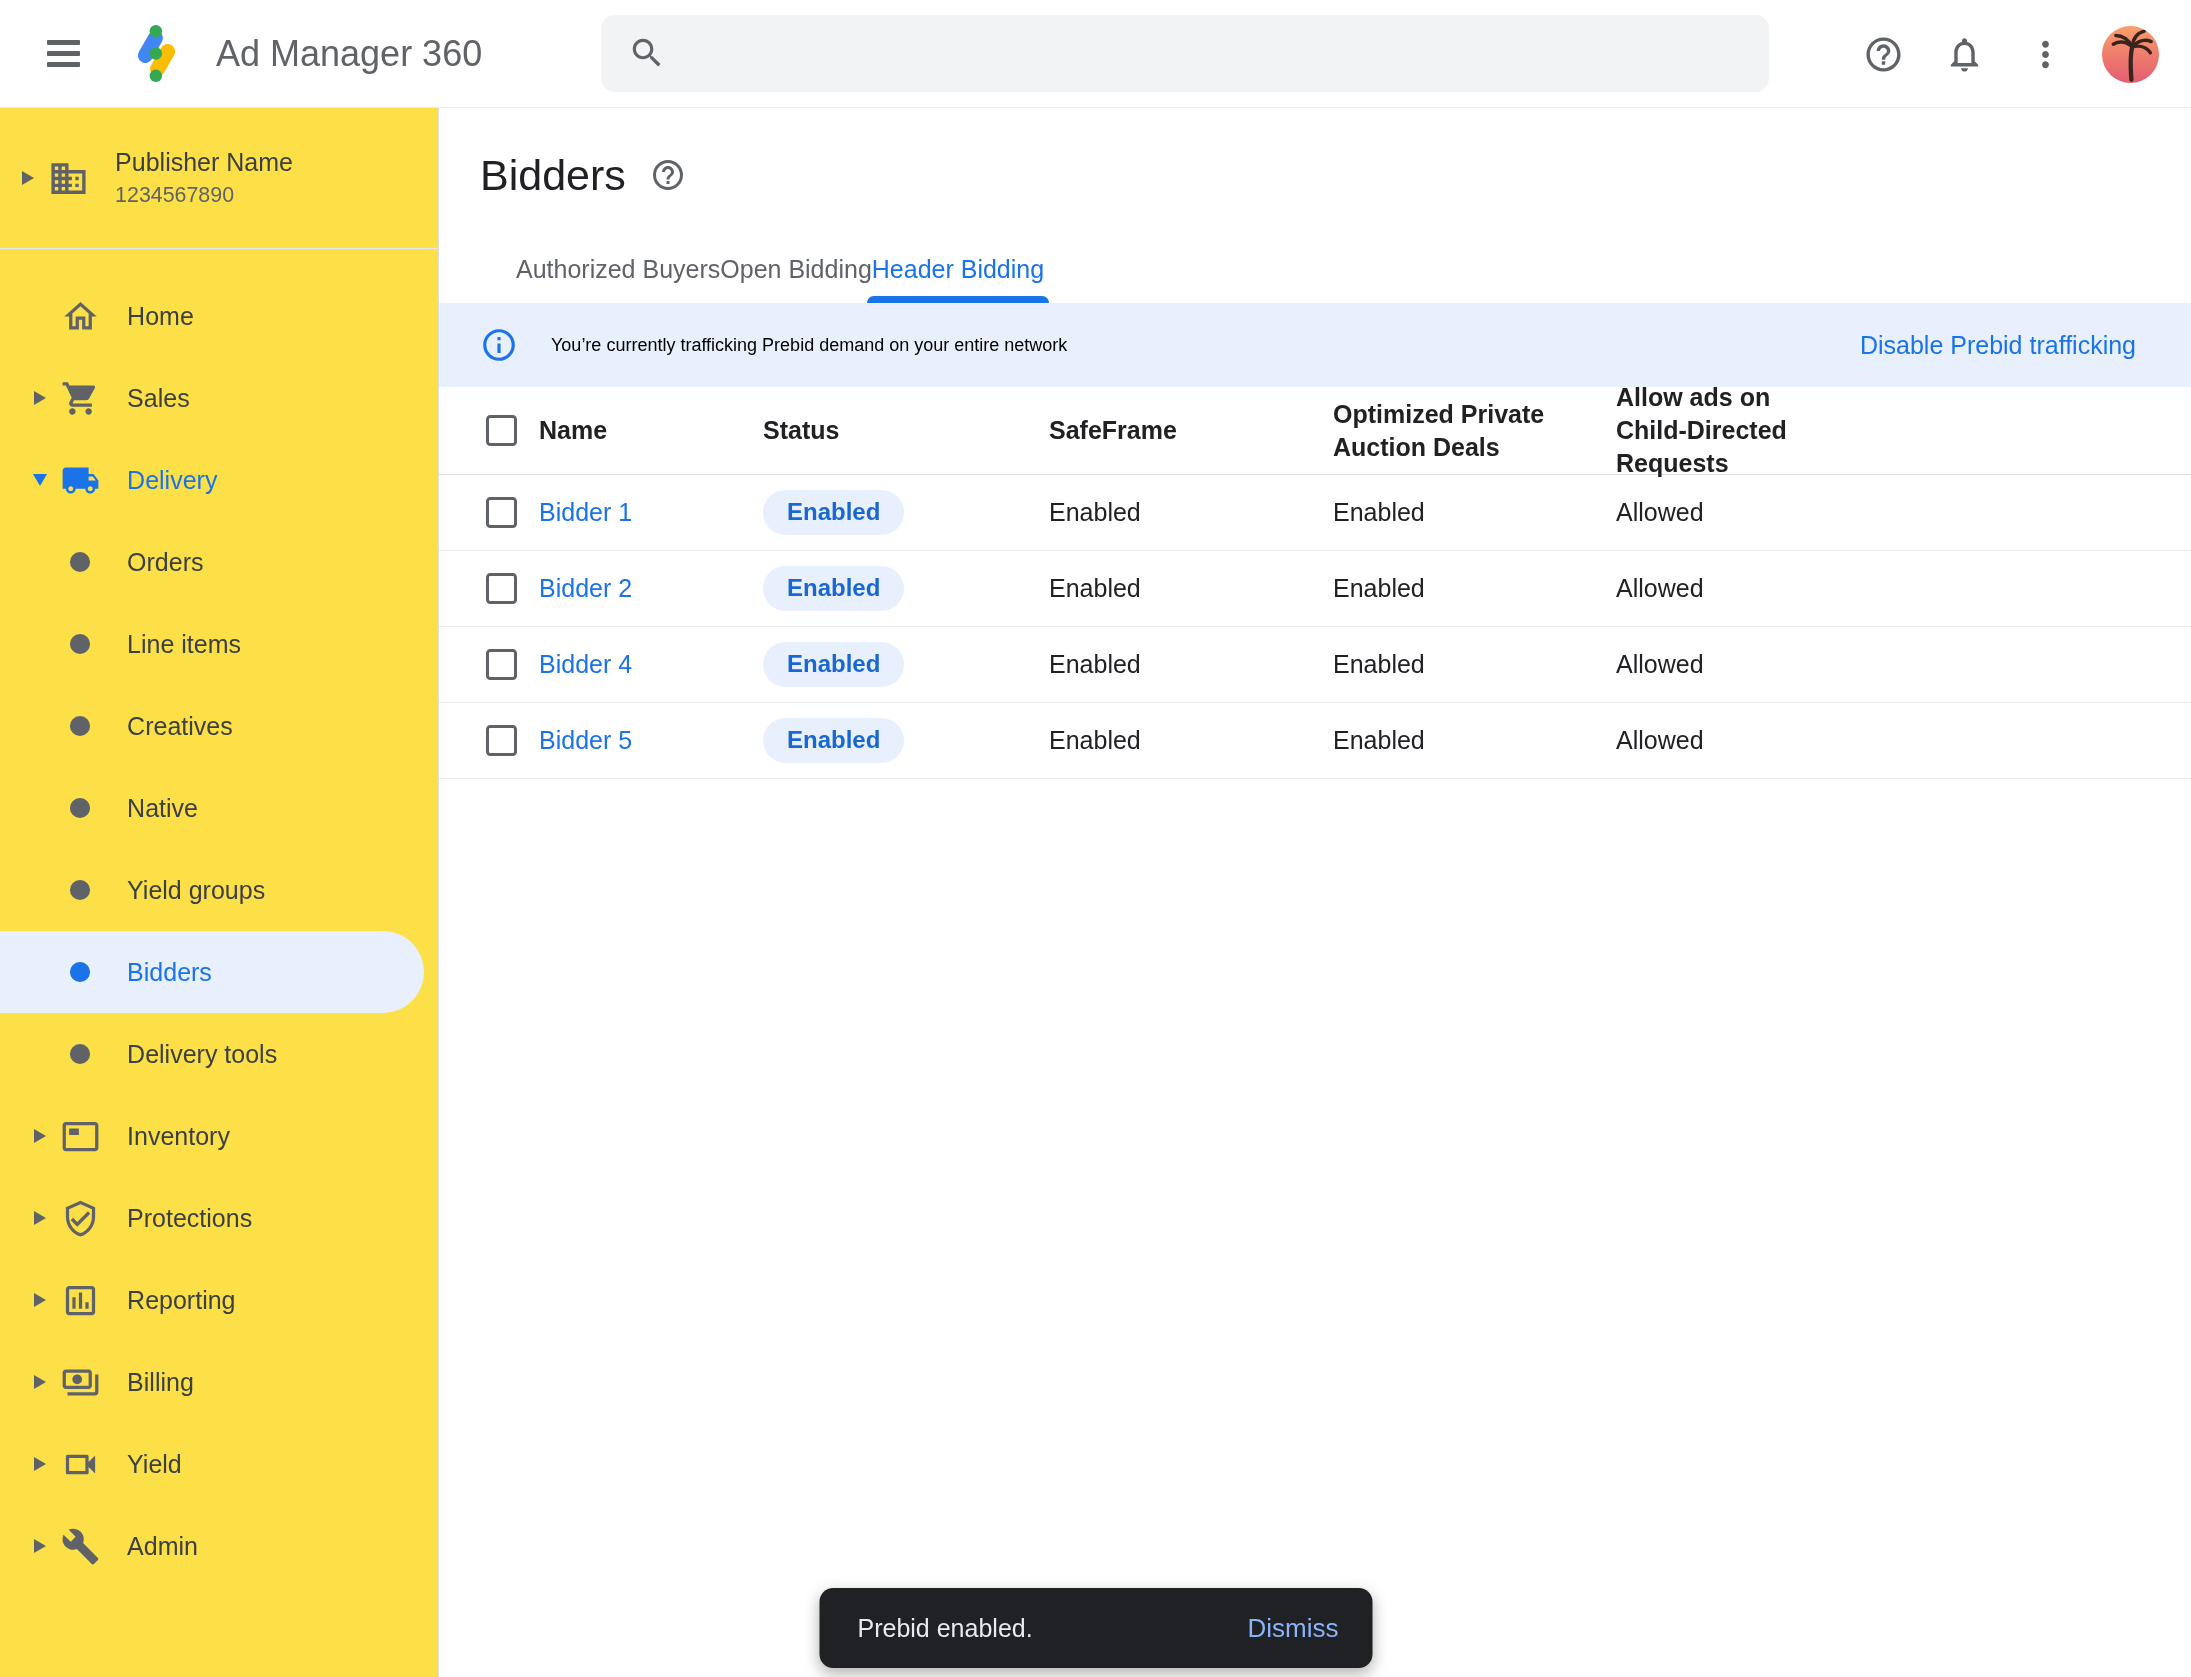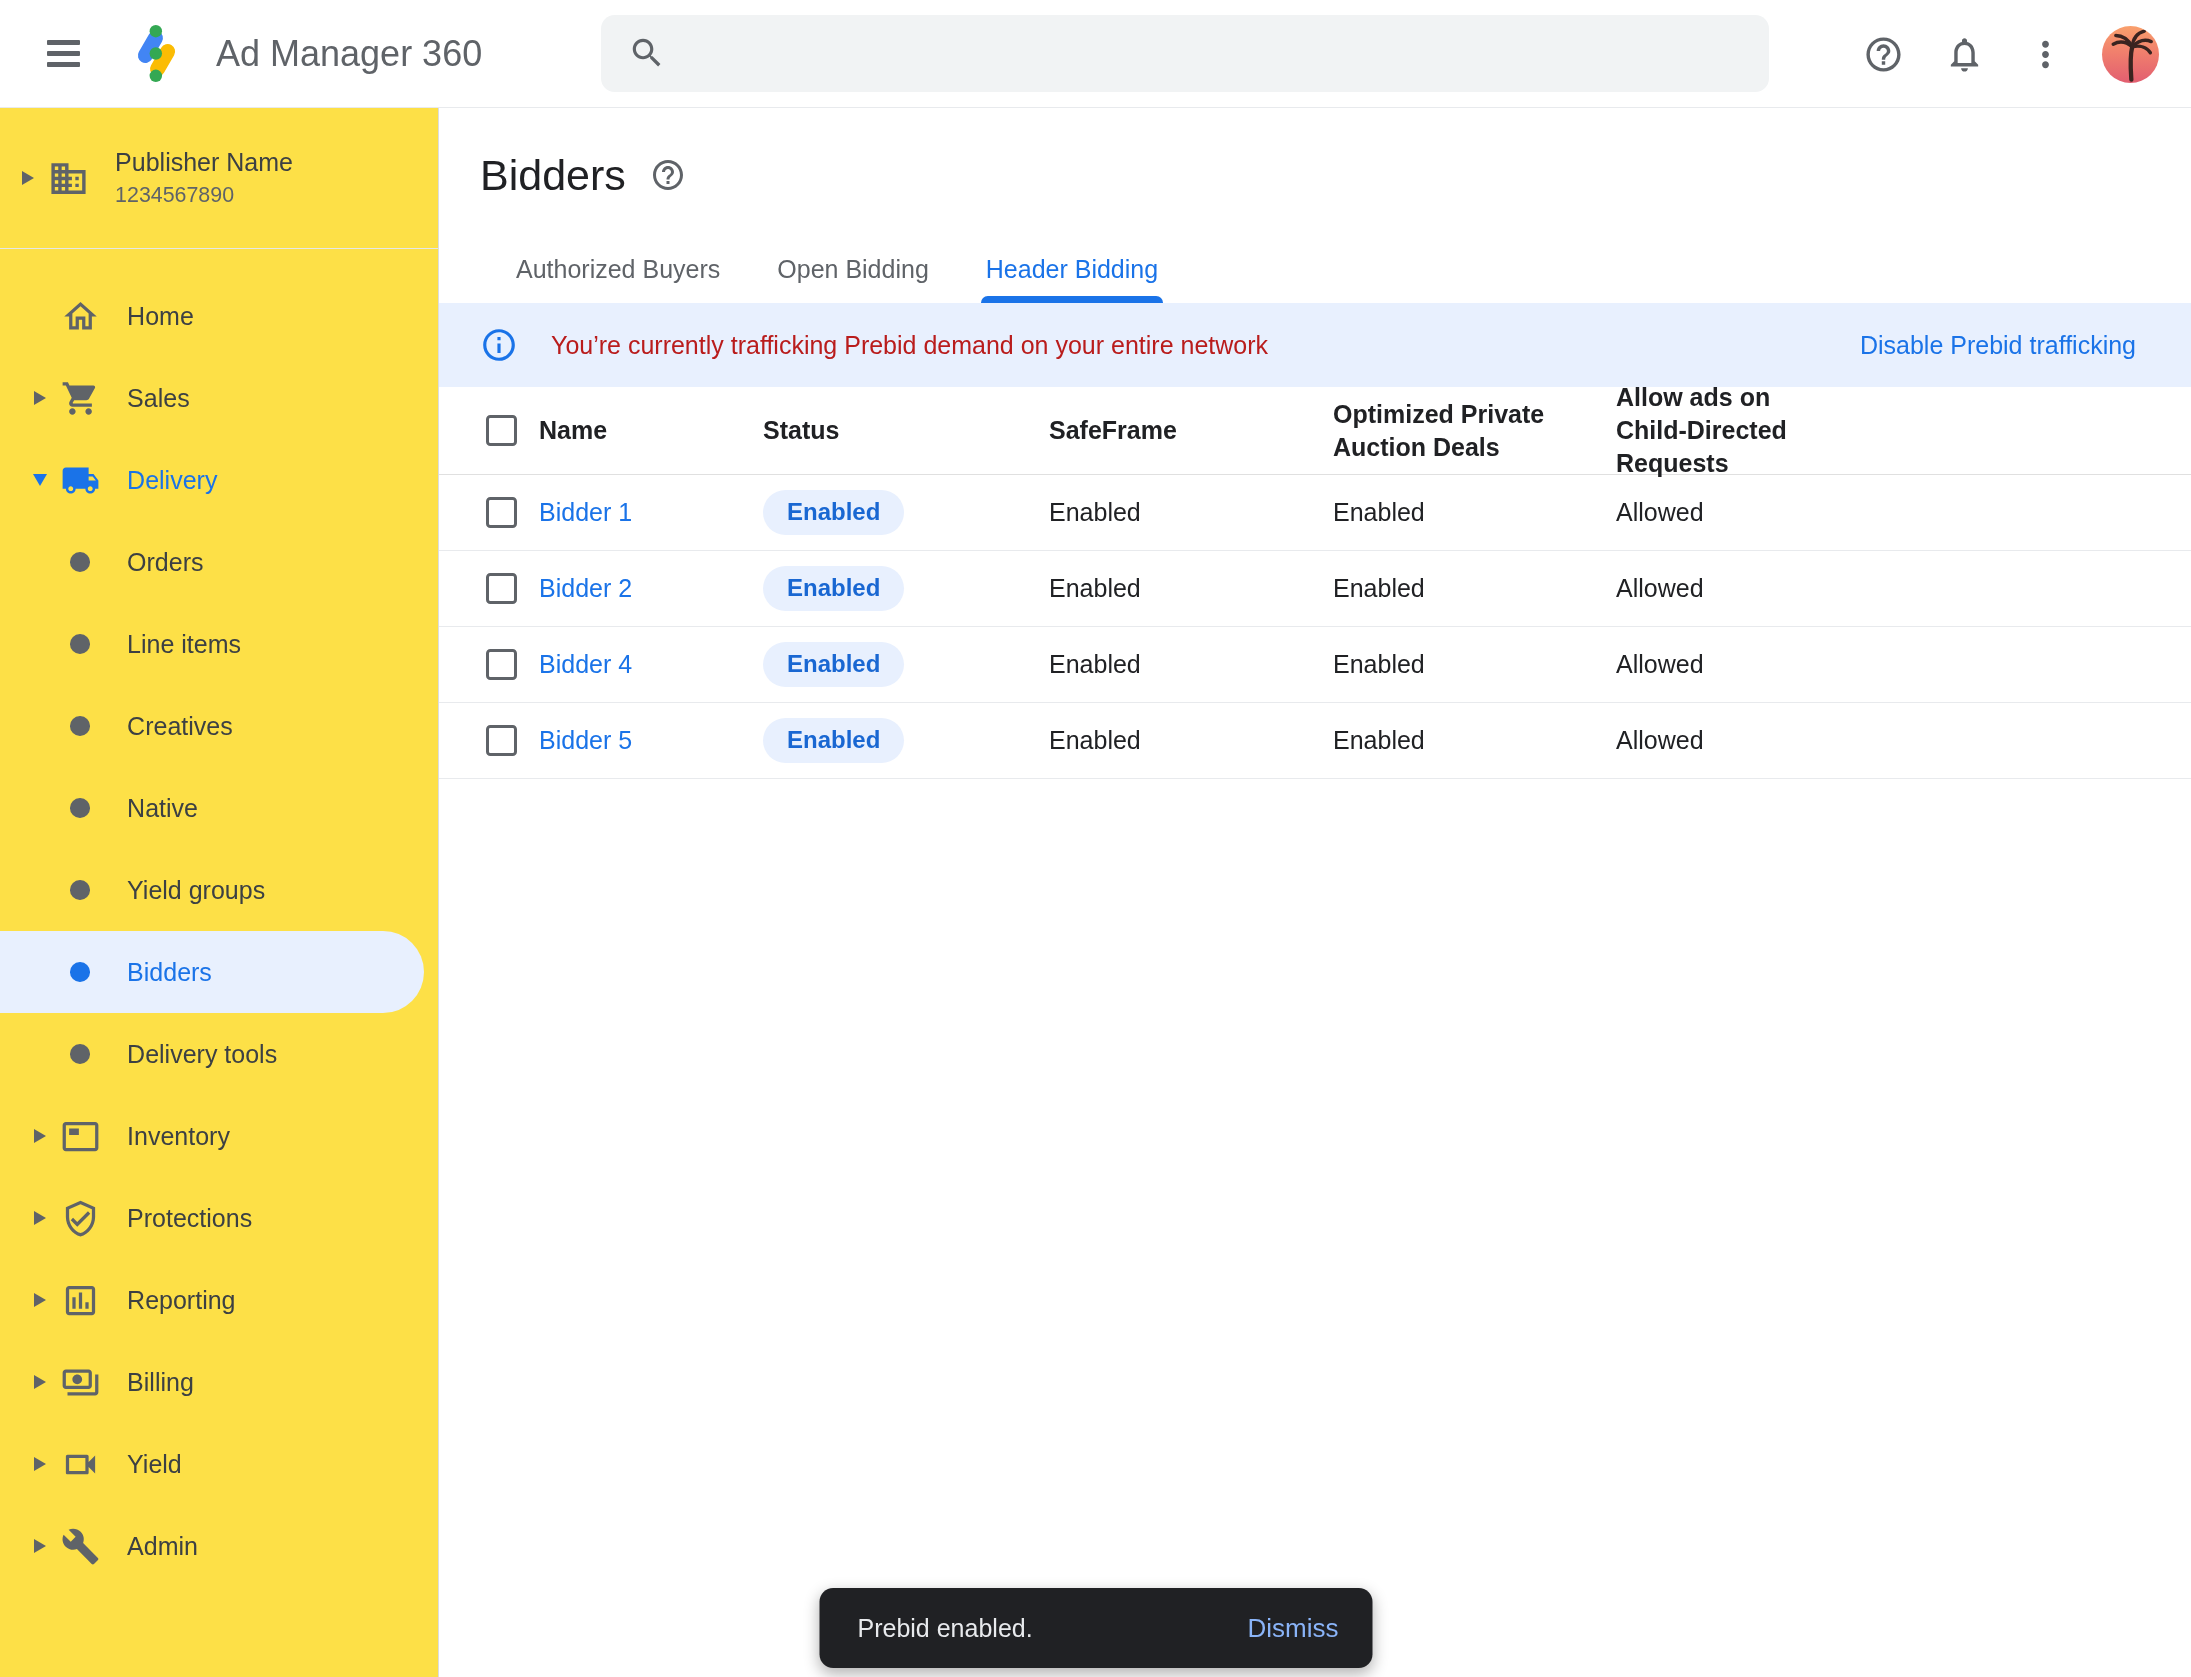--- a/index.html
+++ b/index.html
@@ -55,29 +55,29 @@
   .nav-item.selected .label { color:#1a73e8; }
   .bullet { width:19.7px; height:19.7px; border-radius:50%; background:#5f6368; }
   .bullet.blue { background:#1a73e8; }
 
   
   .title-row { display:flex; align-items:center; padding-left:41px; margin-top:41px; height:53px; }
   .page-title { font-size:43px; font-weight:400; color:#202124; }
   .title-help { margin-left:23px; width:38px; height:38px; border:none; background:transparent; cursor:pointer; padding:0; }
   .title-help svg { width:36px; height:36px; fill:#5f6368; }
 
-  .tabs { display:flex; gap:57px; padding-left:77px; height:68px; margin-top:33px; align-items:flex-end;text-align:right; }
+  .tabs { display:flex; padding-left:77px; height:68px; margin-top:33px; align-items:flex-end;text-align:right; }
   .tab { position:relative; height:100%; display:flex; align-items:flex-end; padding-bottom:19px; font-size:25px; color:#5f6368; cursor:pointer; white-space:nowrap; }
   .tab.active { color:#1a73e8; }
   .tab.active .indicator { position:absolute; left:-5.1px; right:-5.1px; bottom:0; height:6.8px; background:#1a73e8; border-radius:6.8px 6.8px 0 0; }
 
   .banner { height:84px; background:#e8f0fe; display:flex; align-items:center; padding:0 56px 0 41px; }
   .banner-icon { width:38px; height:38px; flex:none; }
   .banner-icon svg { width:38px; height:38px; fill:#1a73e8; }
-  .banner-text { margin-left:33px; font-size:25px; color:#b91c1c; }
+  .banner-text { margin-left:33px; font-size:18px; color:#000000; }
   .banner-action { margin-left:auto; border:none; background:transparent; font-family:"Liberation Sans", sans-serif;
     font-size:25px; color:#1a73e8; cursor:pointer; white-space:nowrap; }
 
   
   .thead { height:88px; display:flex; align-items:center; padding-left:47px; border-bottom:0.9px solid #e0e0e0; }
   .trow { height:76px; display:flex; align-items:center; padding-left:47px; border-bottom:0.9px solid #e8eaed; }
   .col-check { width:31px; margin-right:22px; flex:none; }
   .checkbox { display:block; width:31px; height:31px; border:3.4px solid #5f6368; border-radius:4.3px; background:#fff; cursor:pointer; }
   .col-name { width:224px; flex:none; }
   .col-status { width:286px; flex:none; }

